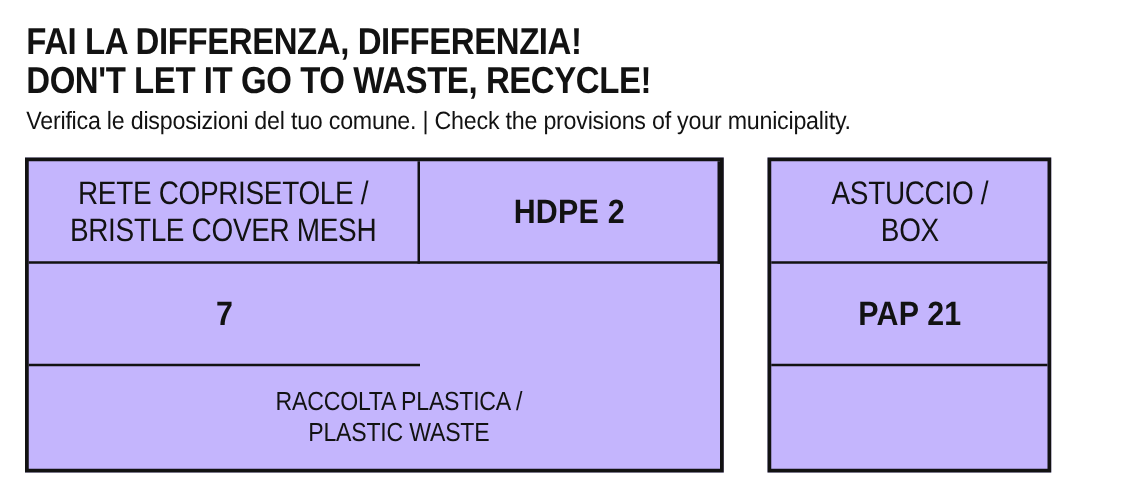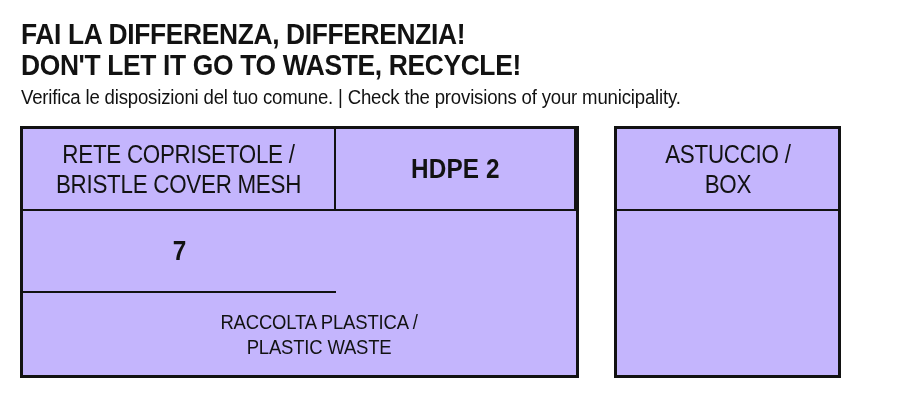--- a/index.html
+++ b/index.html
@@ -148,15 +148,18 @@
 
 <div class="rtable rtable-right">
 
   <div class="cell b-b">
     <div class="cname">
       <span>ASTUCCIO /</span>
       <span>BOX</span>
     </div>
   </div>
 
+  <div class="cell b-b">
+    <div class="code">PAP 21</div>
+  </div>
 
 
 </div>
 
 </body></html>

